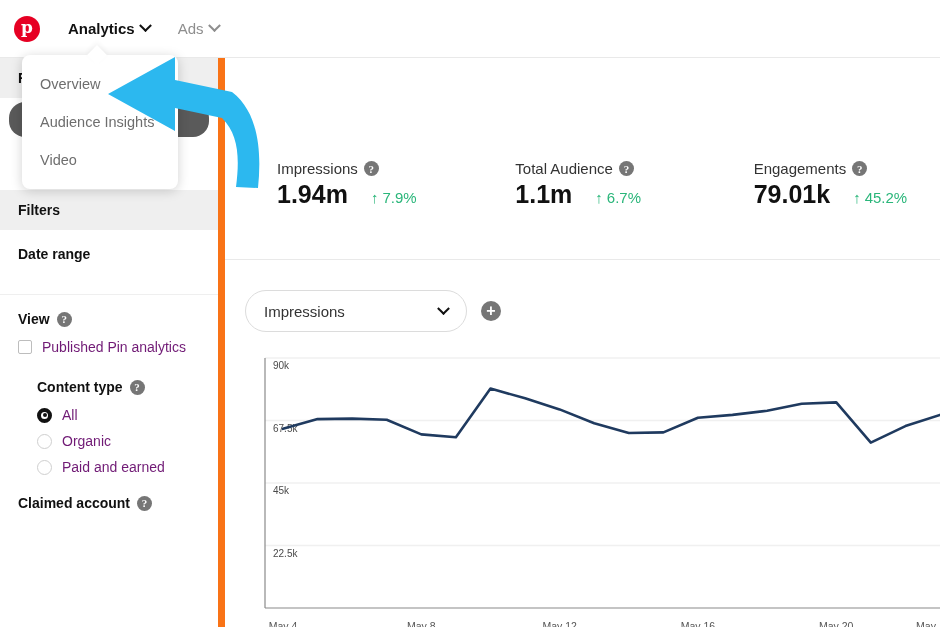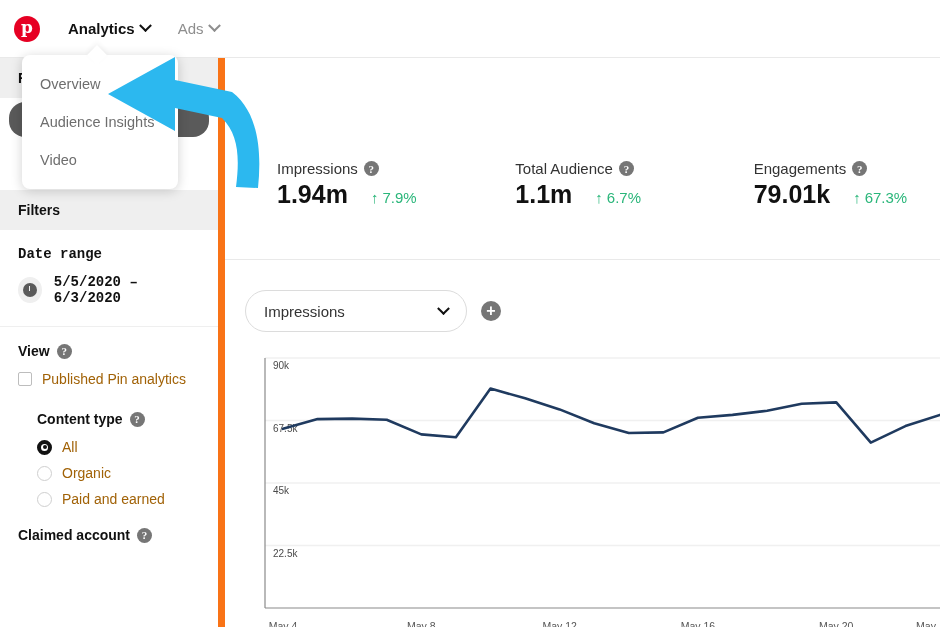--- a/index.html
+++ b/index.html
@@ -76,21 +76,21 @@
     width: 14px; height: 14px; border-radius: 50%; background: #5a5a5a;
     position: relative;
   }
   .clock-dot::after {
     content: ""; position: absolute; left: 6px; top: 3px;
     width: 1.5px; height: 5px; background: #efefef;
   }
   .date-text { font-size: 14px; font-weight: bold; color: #111; }
   .opt-row {
     display: flex; align-items: center; gap: 10px;
-    font-size: 14px; color: #a16207; margin-bottom: 10px; cursor: pointer;
+    font-size: 14px; color: #701a75; margin-bottom: 10px; cursor: pointer;
   }
   .cb {
     width: 14px; height: 14px; border: 1.5px solid #bdbdbd; border-radius: 2px;
     background: #fff; flex: none;
   }
   .rb {
     width: 15px; height: 15px; border-radius: 50%;
     border: 1.5px solid #cfcfcf; background: #fff; flex: none;
     display: flex; align-items: center; justify-content: center;
   }
@@ -179,29 +179,23 @@
 
     <div class="side-item selected">
       <span>Overview</span>
     </div>
     <div class="side-item">
       <span>Video</span>
     </div>
 
     <div class="side-section-head" style="margin-top:14px;">Filters</div>
 
-    <div class="filter-block" style="border-top:none;font-family:Liberation Mono, monospace;">
+    <div class="filter-block" style="border-top:none;">
       <div class="filter-label">
         <span>Date range</span>
-      </div>
-      <div class="daterange">
-        <span class="clock-circle">
-            <span class="clock-dot"></span>
-          </span>
-        <span class="date-text">5/5/2020 – 6/3/2020</span>
       </div>
     </div>
 
     <div class="filter-block" style="margin-top:14px;">
       <div class="filter-label">
         <span>View</span>
         <span class="help-icon">?</span>
       </div>
       <div class="opt-row">
         <span class="cb"></span>
@@ -269,21 +263,21 @@
 
       <div class="metric">
         <div class="metric-head">
           <span>Engagements</span>
           <span class="help-icon">?</span>
         </div>
         <div class="metric-row">
           <span class="metric-val">79.01k</span>
           <span class="metric-delta">
             <span class="up-arrow">↑</span>
-            <span>67.3%</span>
+            <span>45.2%</span>
           </span>
         </div>
       </div>
     </div>
 
     <div class="chart-controls">
       <div class="metric-select">
         <span>Impressions</span>
         <span class="sel-chev"></span>
       </div>

